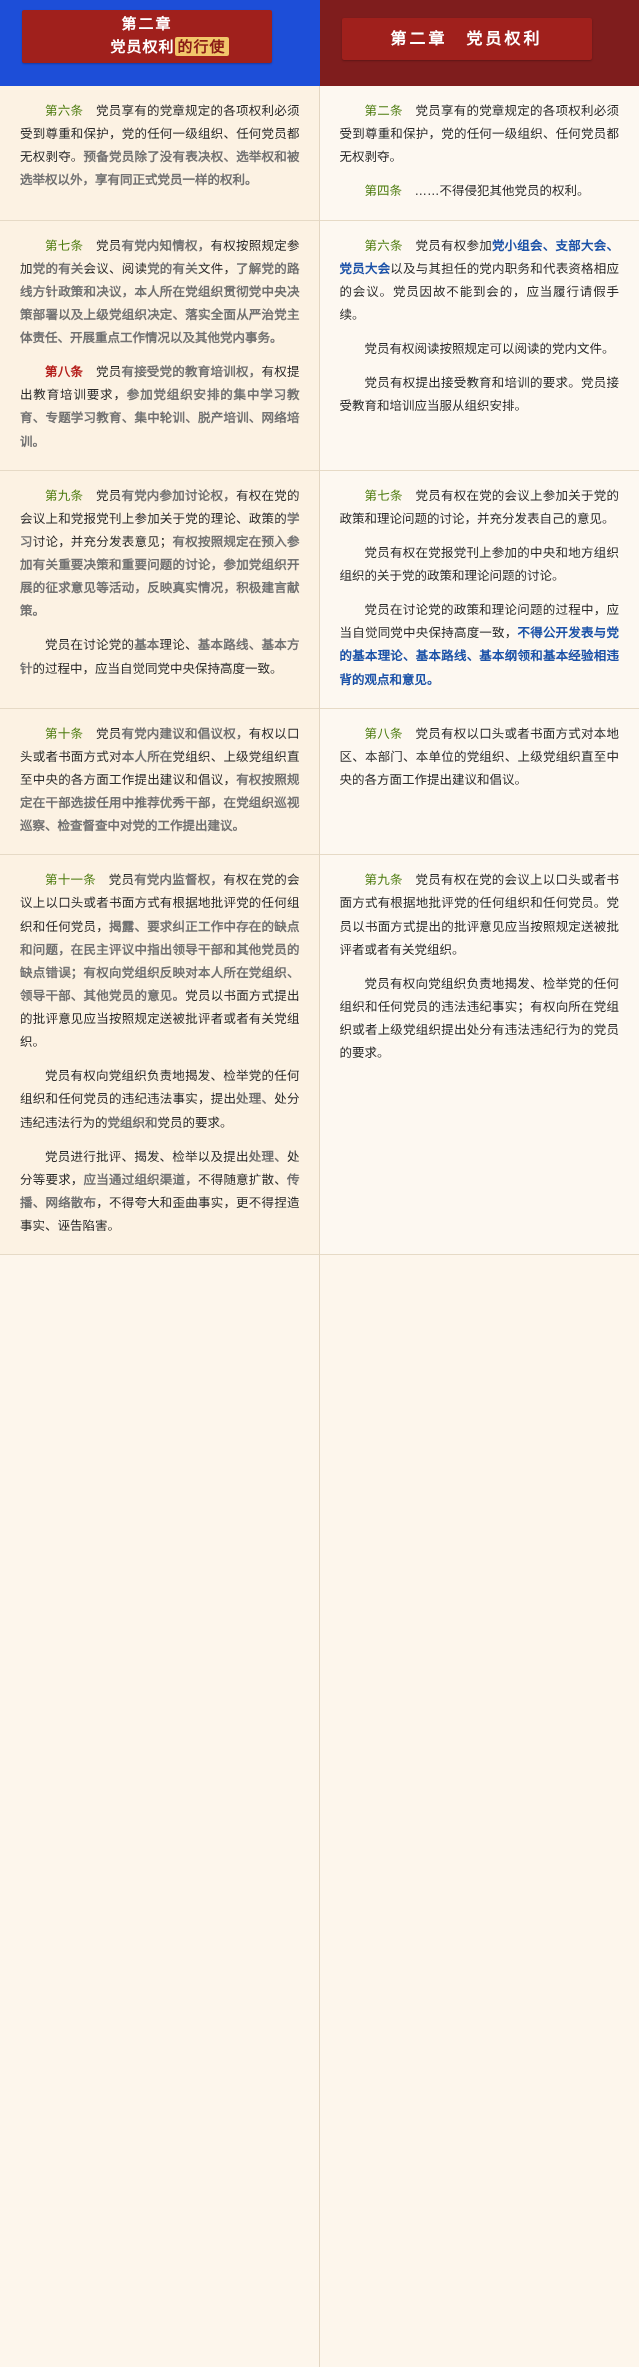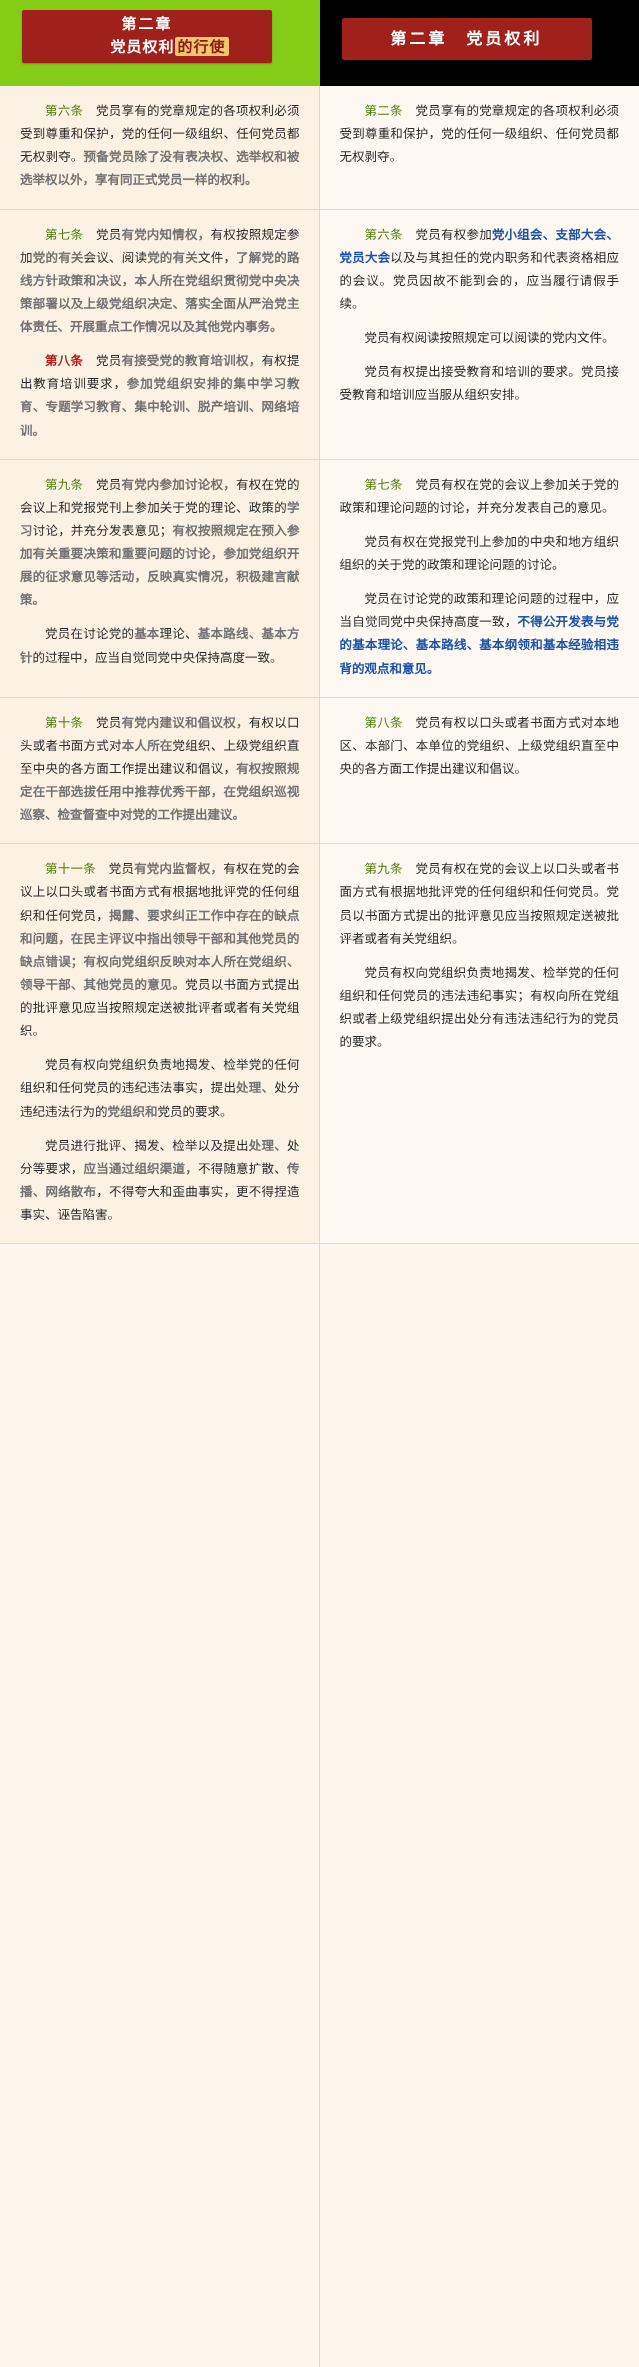--- a/index.html
+++ b/index.html
@@ -23,24 +23,24 @@
     height:86px;
     background:#e8e0d2;
     display:flex;
   }
   .header .col{
     width:50%;
     position:relative;
     box-sizing:border-box;
   }
   .hdr-left{
-    background:#84cc16;
+    background:#1d4ed8;
   }
   .hdr-right{
-    background:#000000;
+    background:#7f1d1d;
   }
   .ribbon{
     position:absolute;
     left:22px; top:10px;
     width:250px;
     background:#a0201c;
     color:#fff;
     text-align:center;
     border-radius:2px;
     box-shadow:0 1px 2px rgba(0,0,0,.25);
@@ -153,20 +153,21 @@
 
   <div class="divider"></div>
 
   <div id="rows">
       <div class="rowgrid">
         <div class="cell left">
           <p><span class="art">第六条</span><span>　党员享有的党章规定的各项权利必须受到尊重和保护，党的任何一级组织、任何党员都无权剥夺。</span><span class="red">预备党员除了没有表决权、选举权和被选举权以外，享有同正式党员一样的权利。</span></p>
         </div>
         <div class="cell right">
           <p><span class="art">第二条</span><span>　党员享有的党章规定的各项权利必须受到尊重和保护，党的任何一级组织、任何党员都无权剥夺。</span></p>
+          <p><span class="art">第四条</span><span>　……不得侵犯其他党员的权利。</span></p>
         </div>
       </div>
       <div class="rowgrid">
         <div class="cell left">
           <p><span class="art">第七条</span><span>　党员</span><span class="red">有党内知情权，</span><span>有权按照规定参加</span><span class="red">党的有关</span><span>会议、阅读</span><span class="red">党的有关</span><span>文件，</span><span class="red">了解党的路线方针政策和决议，本人所在党组织贯彻党中央决策部署以及上级党组织决定、落实全面从严治党主体责任、开展重点工作情况以及其他党内事务。</span></p>
           <p><span class="artred">第八条</span><span>　党员</span><span class="red">有接受党的教育培训权，</span><span>有权提出教育培训要求，</span><span class="red">参加党组织安排的集中学习教育、专题学习教育、集中轮训、脱产培训、网络培训。</span></p>
         </div>
         <div class="cell right">
           <p><span class="art">第六条</span><span>　党员有权参加</span><span class="blue">党小组会、支部大会、党员大会</span><span>以及与其担任的党内职务和代表资格相应的会议。党员因故不能到会的，应当履行请假手续。</span></p>
           <p><span>党员有权阅读按照规定可以阅读的党内文件。</span></p>

